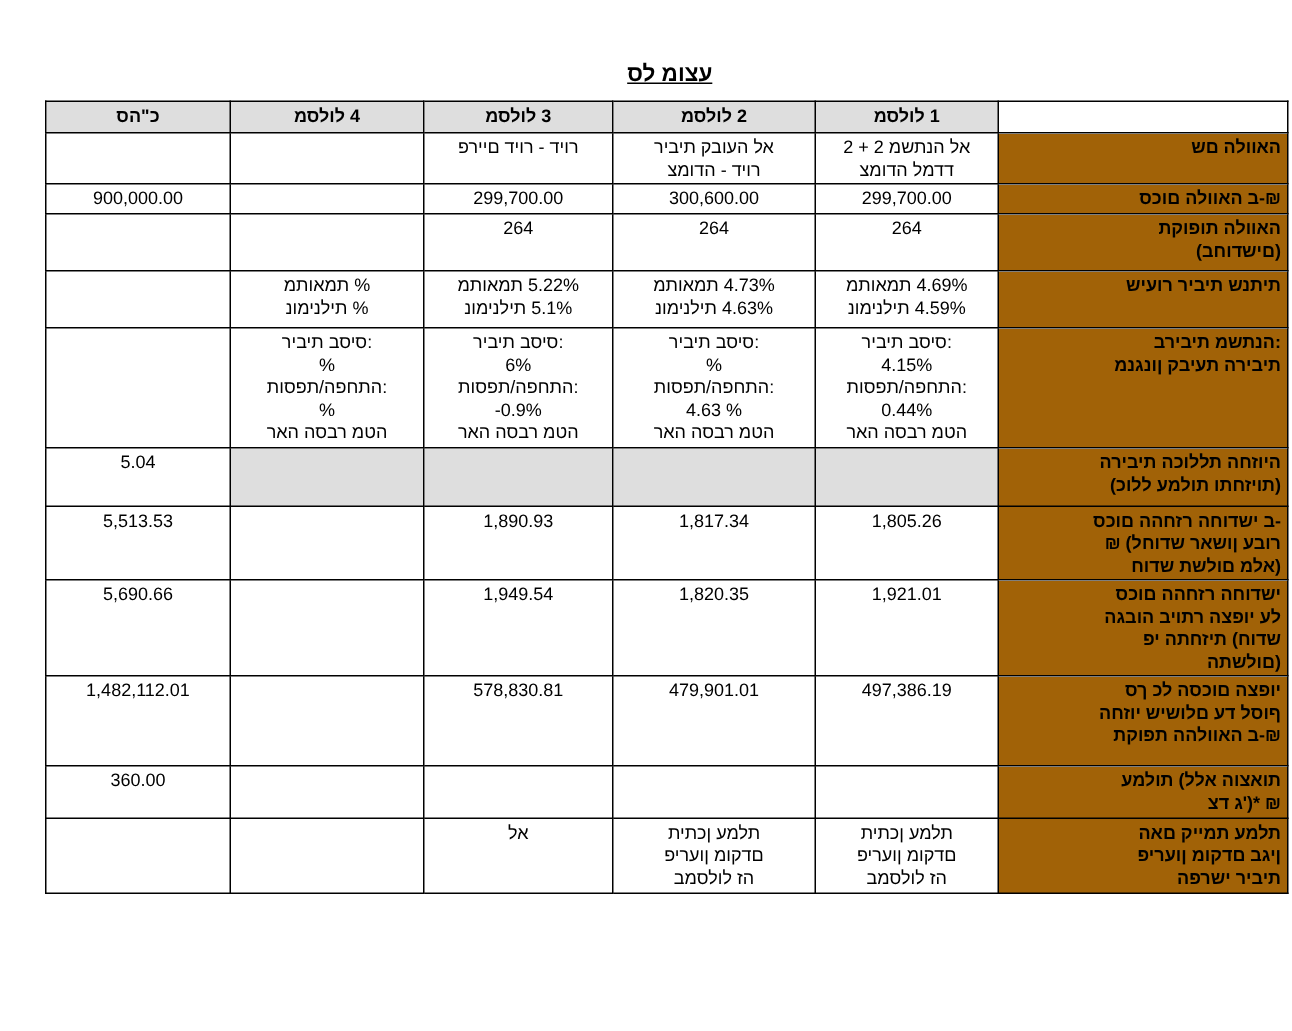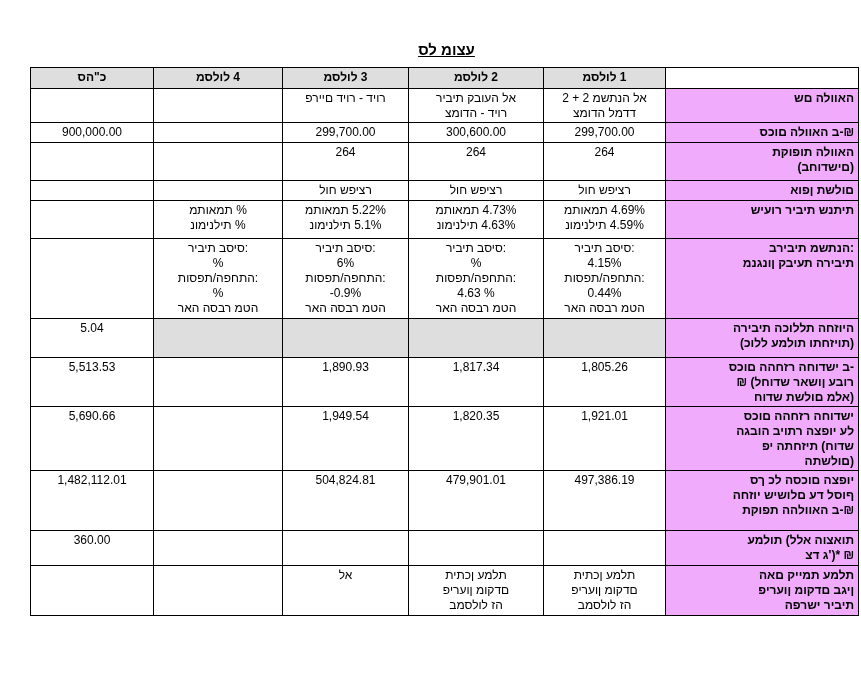--- a/index.html
+++ b/index.html
@@ -24,21 +24,21 @@
     border:1px solid #000; overflow:hidden;
     font-size:12px; line-height:15px; vertical-align:top;
   }
   th.hdr {
     background:#dedede; font-weight:bold; text-align:center;
     padding:2px 2px 1px; height:17px;
   }
   td.corner { border:none; background:#ffffff; }
   td.cell  { text-align:center; white-space:pre-line; padding:2px 2px 1px; }
   td.label {
-    background:#f0abfc; font-weight:bold; text-align:right;
+    background:#a16207; font-weight:bold; text-align:right;
     white-space:pre-line; padding:2px 4px 1px 2px;
   }
   td.shaded { background:#dedede; }
 </style>
 </head>
 <body>
 
 <main>
   <h1 class="title mirror">סל מוצע</h1>
 
@@ -79,28 +79,20 @@
           <td class="label mirror">סכום הלוואה ב-₪</td>
         </tr>
         <tr style="height: 38px;">
           <td class="cell mirror"></td>
           <td class="cell mirror"></td>
           <td class="cell mirror">264</td>
           <td class="cell mirror">264</td>
           <td class="cell mirror">264</td>
           <td class="label mirror">תקופות הלוואה
 (בחודשים)</td>
-        </tr>
-        <tr style="height: 20px;">
-          <td class="cell mirror"></td>
-          <td class="cell mirror"></td>
-          <td class="cell mirror">לוח שפיצר</td>
-          <td class="cell mirror">לוח שפיצר</td>
-          <td class="cell mirror">לוח שפיצר</td>
-          <td class="label mirror">אופן תשלום</td>
         </tr>
         <tr style="height: 38px;">
           <td class="cell mirror"></td>
           <td class="cell mirror">מתואמת %
 נומינלית %</td>
           <td class="cell mirror">מתואמת 5.22%
 נומינלית 5.1%</td>
           <td class="cell mirror">מתואמת 4.73%
 נומינלית 4.63%</td>
           <td class="cell mirror">מתואמת 4.69%
@@ -158,21 +150,21 @@
           <td class="cell mirror">1,820.35</td>
           <td class="cell mirror">1,921.01</td>
           <td class="label mirror">סכום ההחזר החודשי
 הגבוה ביותר הצפוי על
 פי התחזית (חודש
 התשלום)</td>
         </tr>
         <tr style="height: 60px;">
           <td class="cell mirror">1,482,112.01</td>
           <td class="cell mirror"></td>
-          <td class="cell mirror">504,824.81</td>
+          <td class="cell mirror">578,830.81</td>
           <td class="cell mirror">479,901.01</td>
           <td class="cell mirror">497,386.19</td>
           <td class="label mirror">סך כל הסכום הצפוי
 החזוי שישולם עד לסוף
 תקופת ההלוואה ב-₪</td>
         </tr>
         <tr style="height: 35px; margin-top: 42px;">
           <td class="cell mirror">360.00</td>
           <td class="cell mirror"></td>
           <td class="cell mirror"></td>

